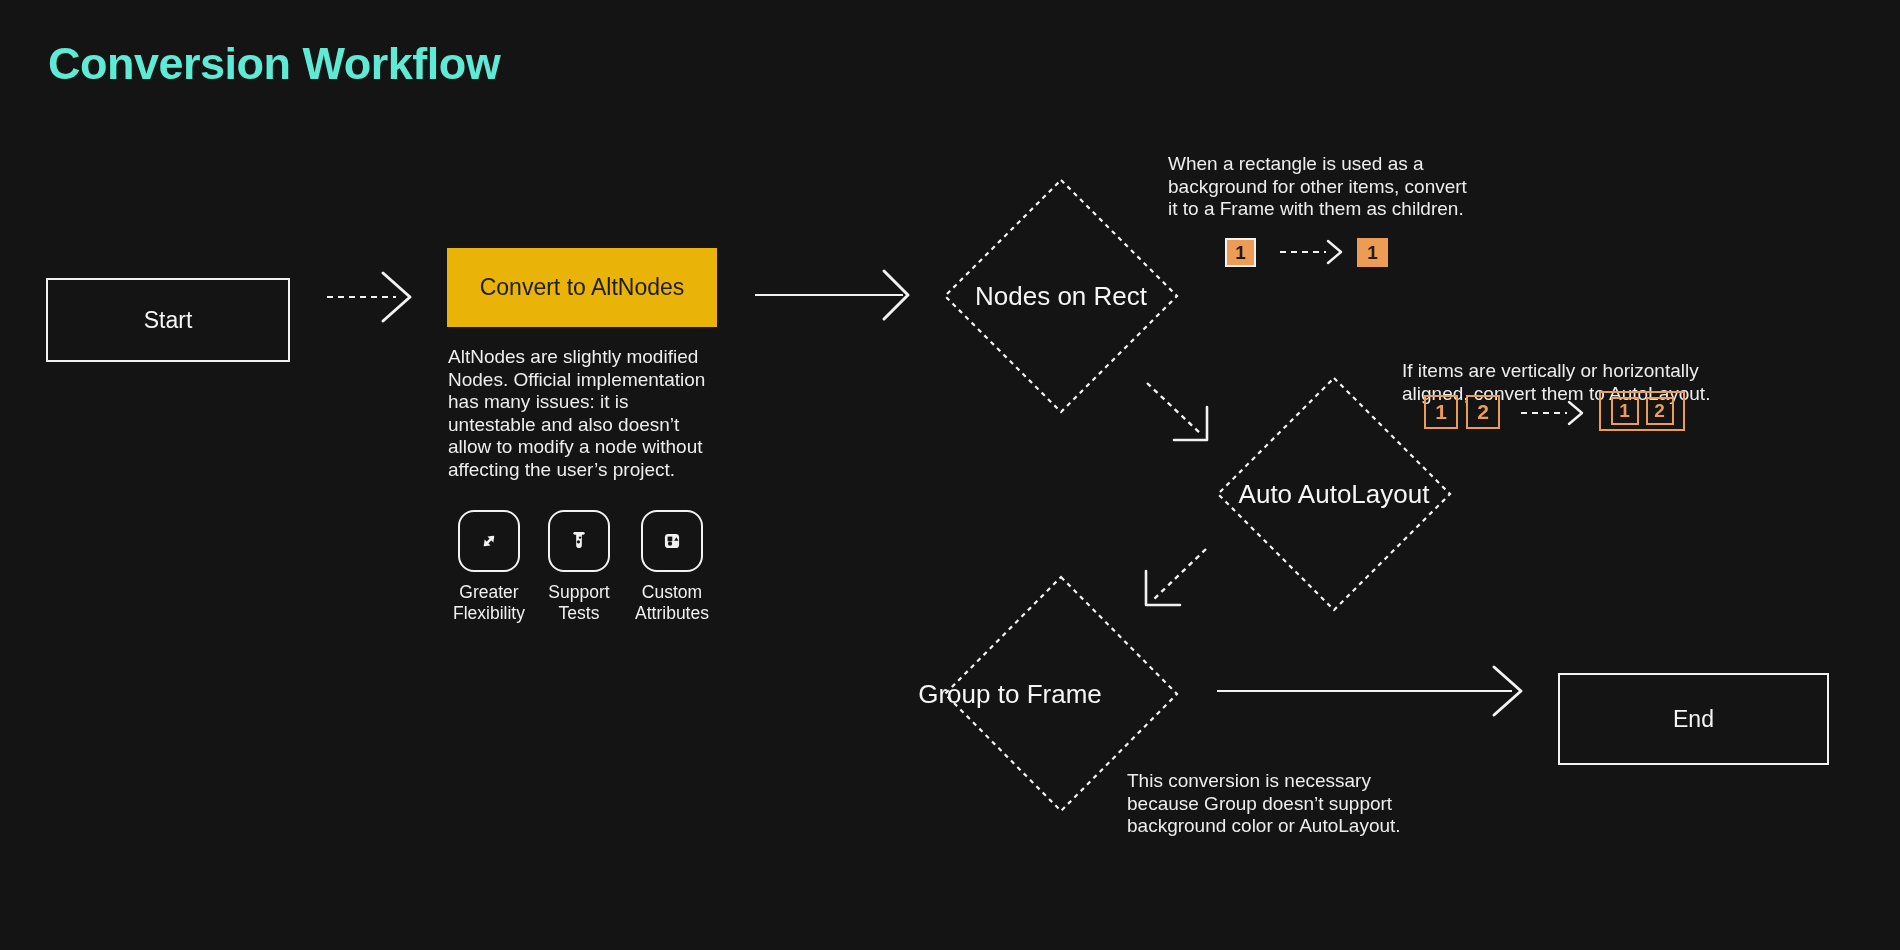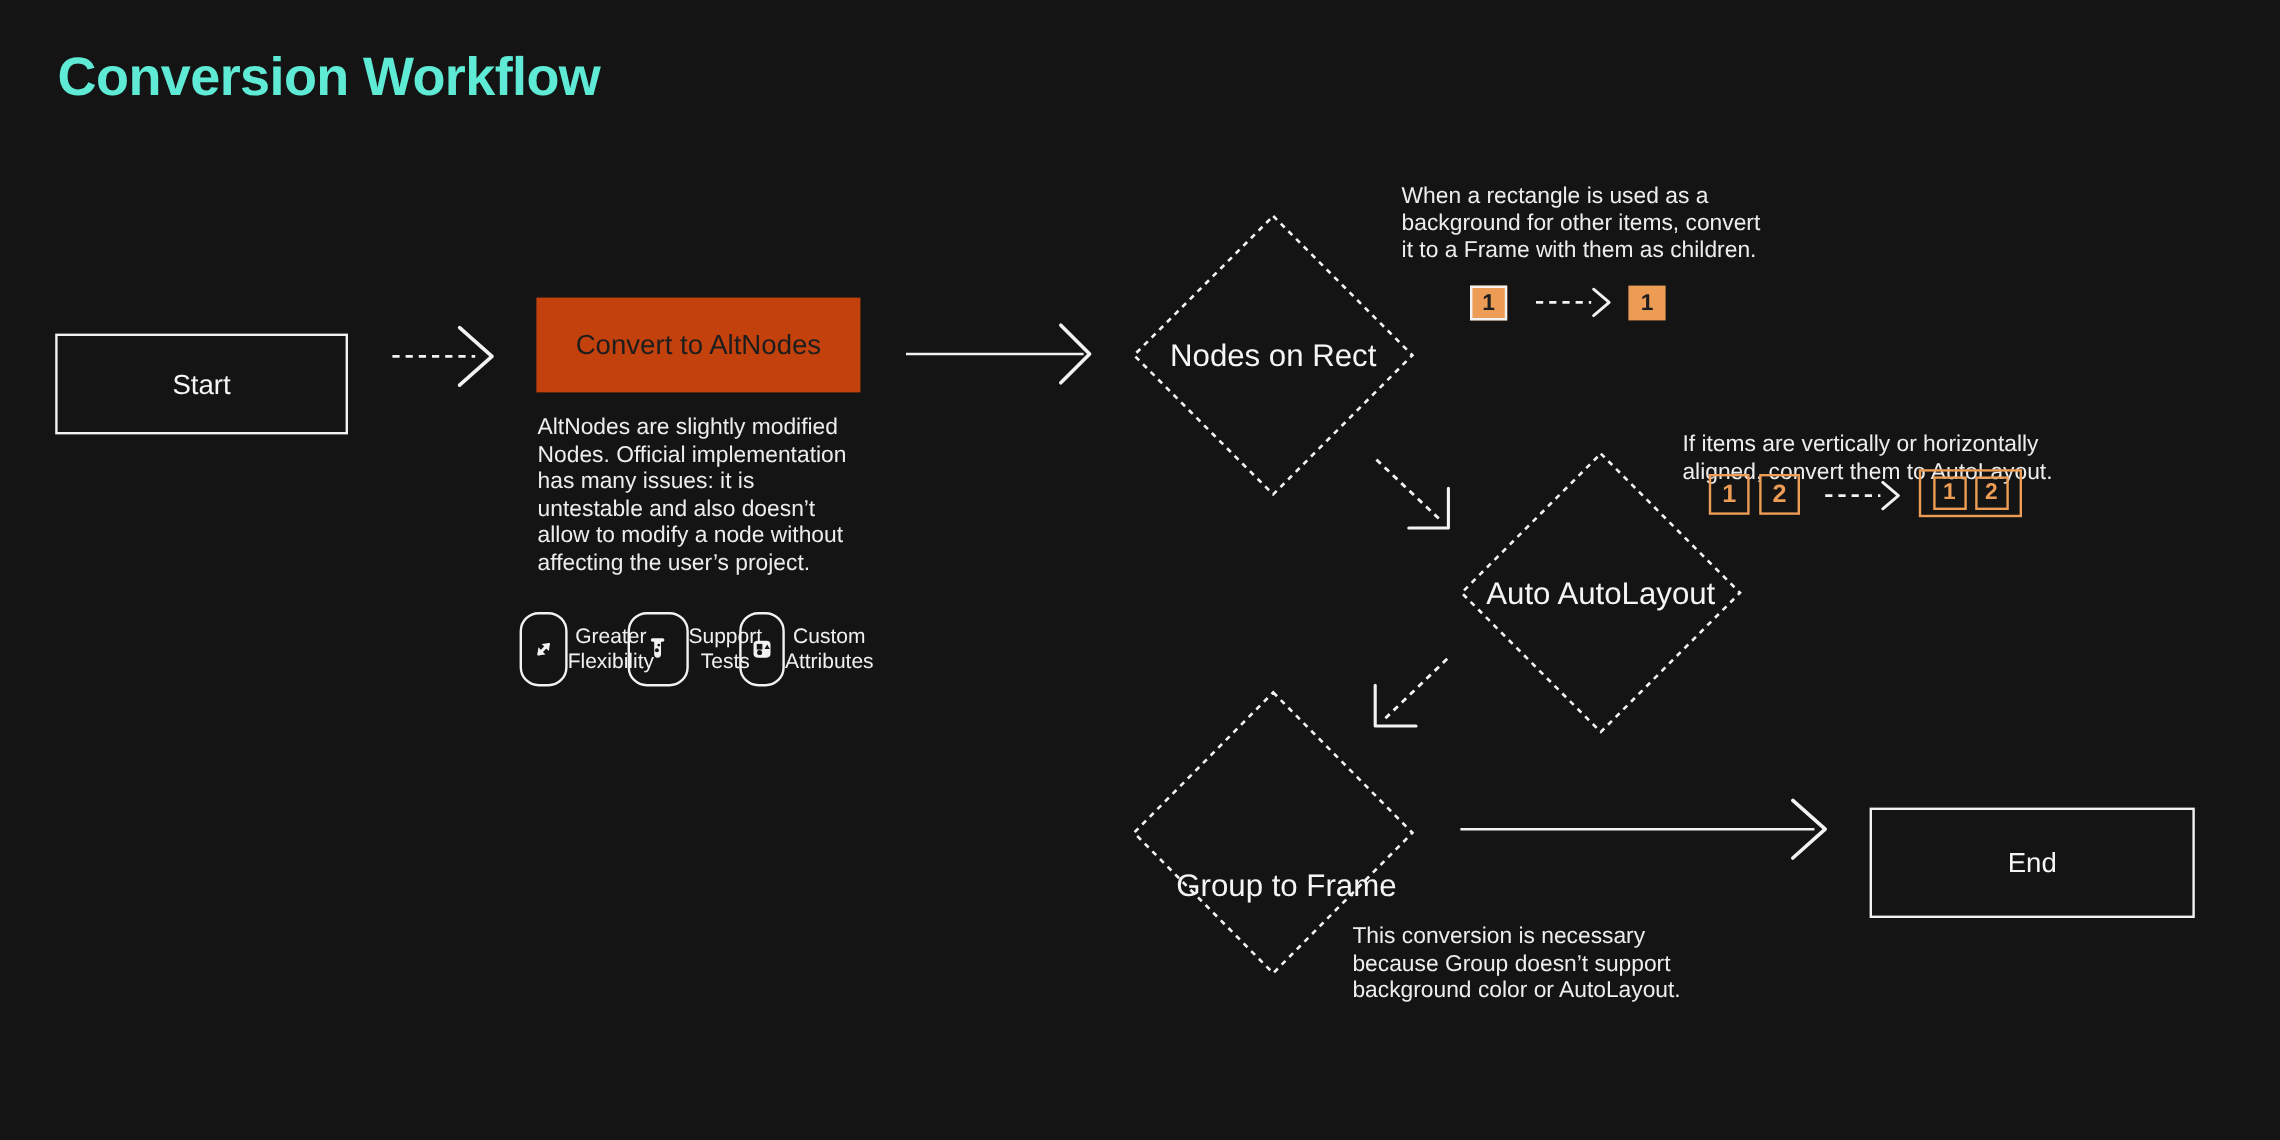--- a/index.html
+++ b/index.html
@@ -32,39 +32,39 @@
     display:flex; align-items:center; justify-content:center;
     border:2.5px solid #F2F2F2;
     font-size:23px; color:#F5F5F5;margin-top:25px;
   }
   .start-box { left:46px; top:253px; width:244px; height:84px; }
   .end-box   { left:1558px; top:648px; width:271px; height:92px; }
 
   .convert-box {
     left:447px; top:248px; width:270px; height:79px;
     display:flex; align-items:center; justify-content:center;
-    background:#c2410c; color:#1D1D1D; font-size:23px; font-weight:500;
+    background:#eab308; color:#1D1D1D; font-size:23px; font-weight:500;
   }
 
   .note {
     font-size:19px; line-height:22.5px; color:#EDEDED; white-space:pre-line;
   }
   .convert-desc { left:448px; top:346px; width:290px; }
   .note-rect    { left:1148px; top:153px;margin-left:20px; }
   .note-auto    { left:1402px; top:336px;margin-top:24px; }
   .note-group   { left:1127px; top:770px; }
 
   .diamond-label {
     width:232px; text-align:center; font-size:26px; color:#F5F5F5;
   }
   .label-nodes-on-rect  { left:945px;  top:281px; }
   .label-auto-autolayout{ left:1218px; top:479px; }
-  .label-group-to-frame { left:956px;  top:679px;margin-top:44px; }
-
-  .feature { top:510px; width:112px; display:flex; align-items:flex-start; }
+  .label-group-to-frame { left:894px;  top:679px; }
+
+  .feature { top:510px; width:112px; display:flex; flex-direction:column; align-items:center; }
   .feature-1 { left:433px; }
   .feature-2 { left:523px; }
   .feature-3 { left:616px; }
   .icon-box {
     width:62px; height:62px; border:2.5px solid #F2F2F2; border-radius:16px;
     display:flex; align-items:center; justify-content:center;
   }
   .feature-label {
     margin-top:10px; font-size:17.5px; line-height:20.5px;
     text-align:center; white-space:pre-line; color:#F0F0F0;

